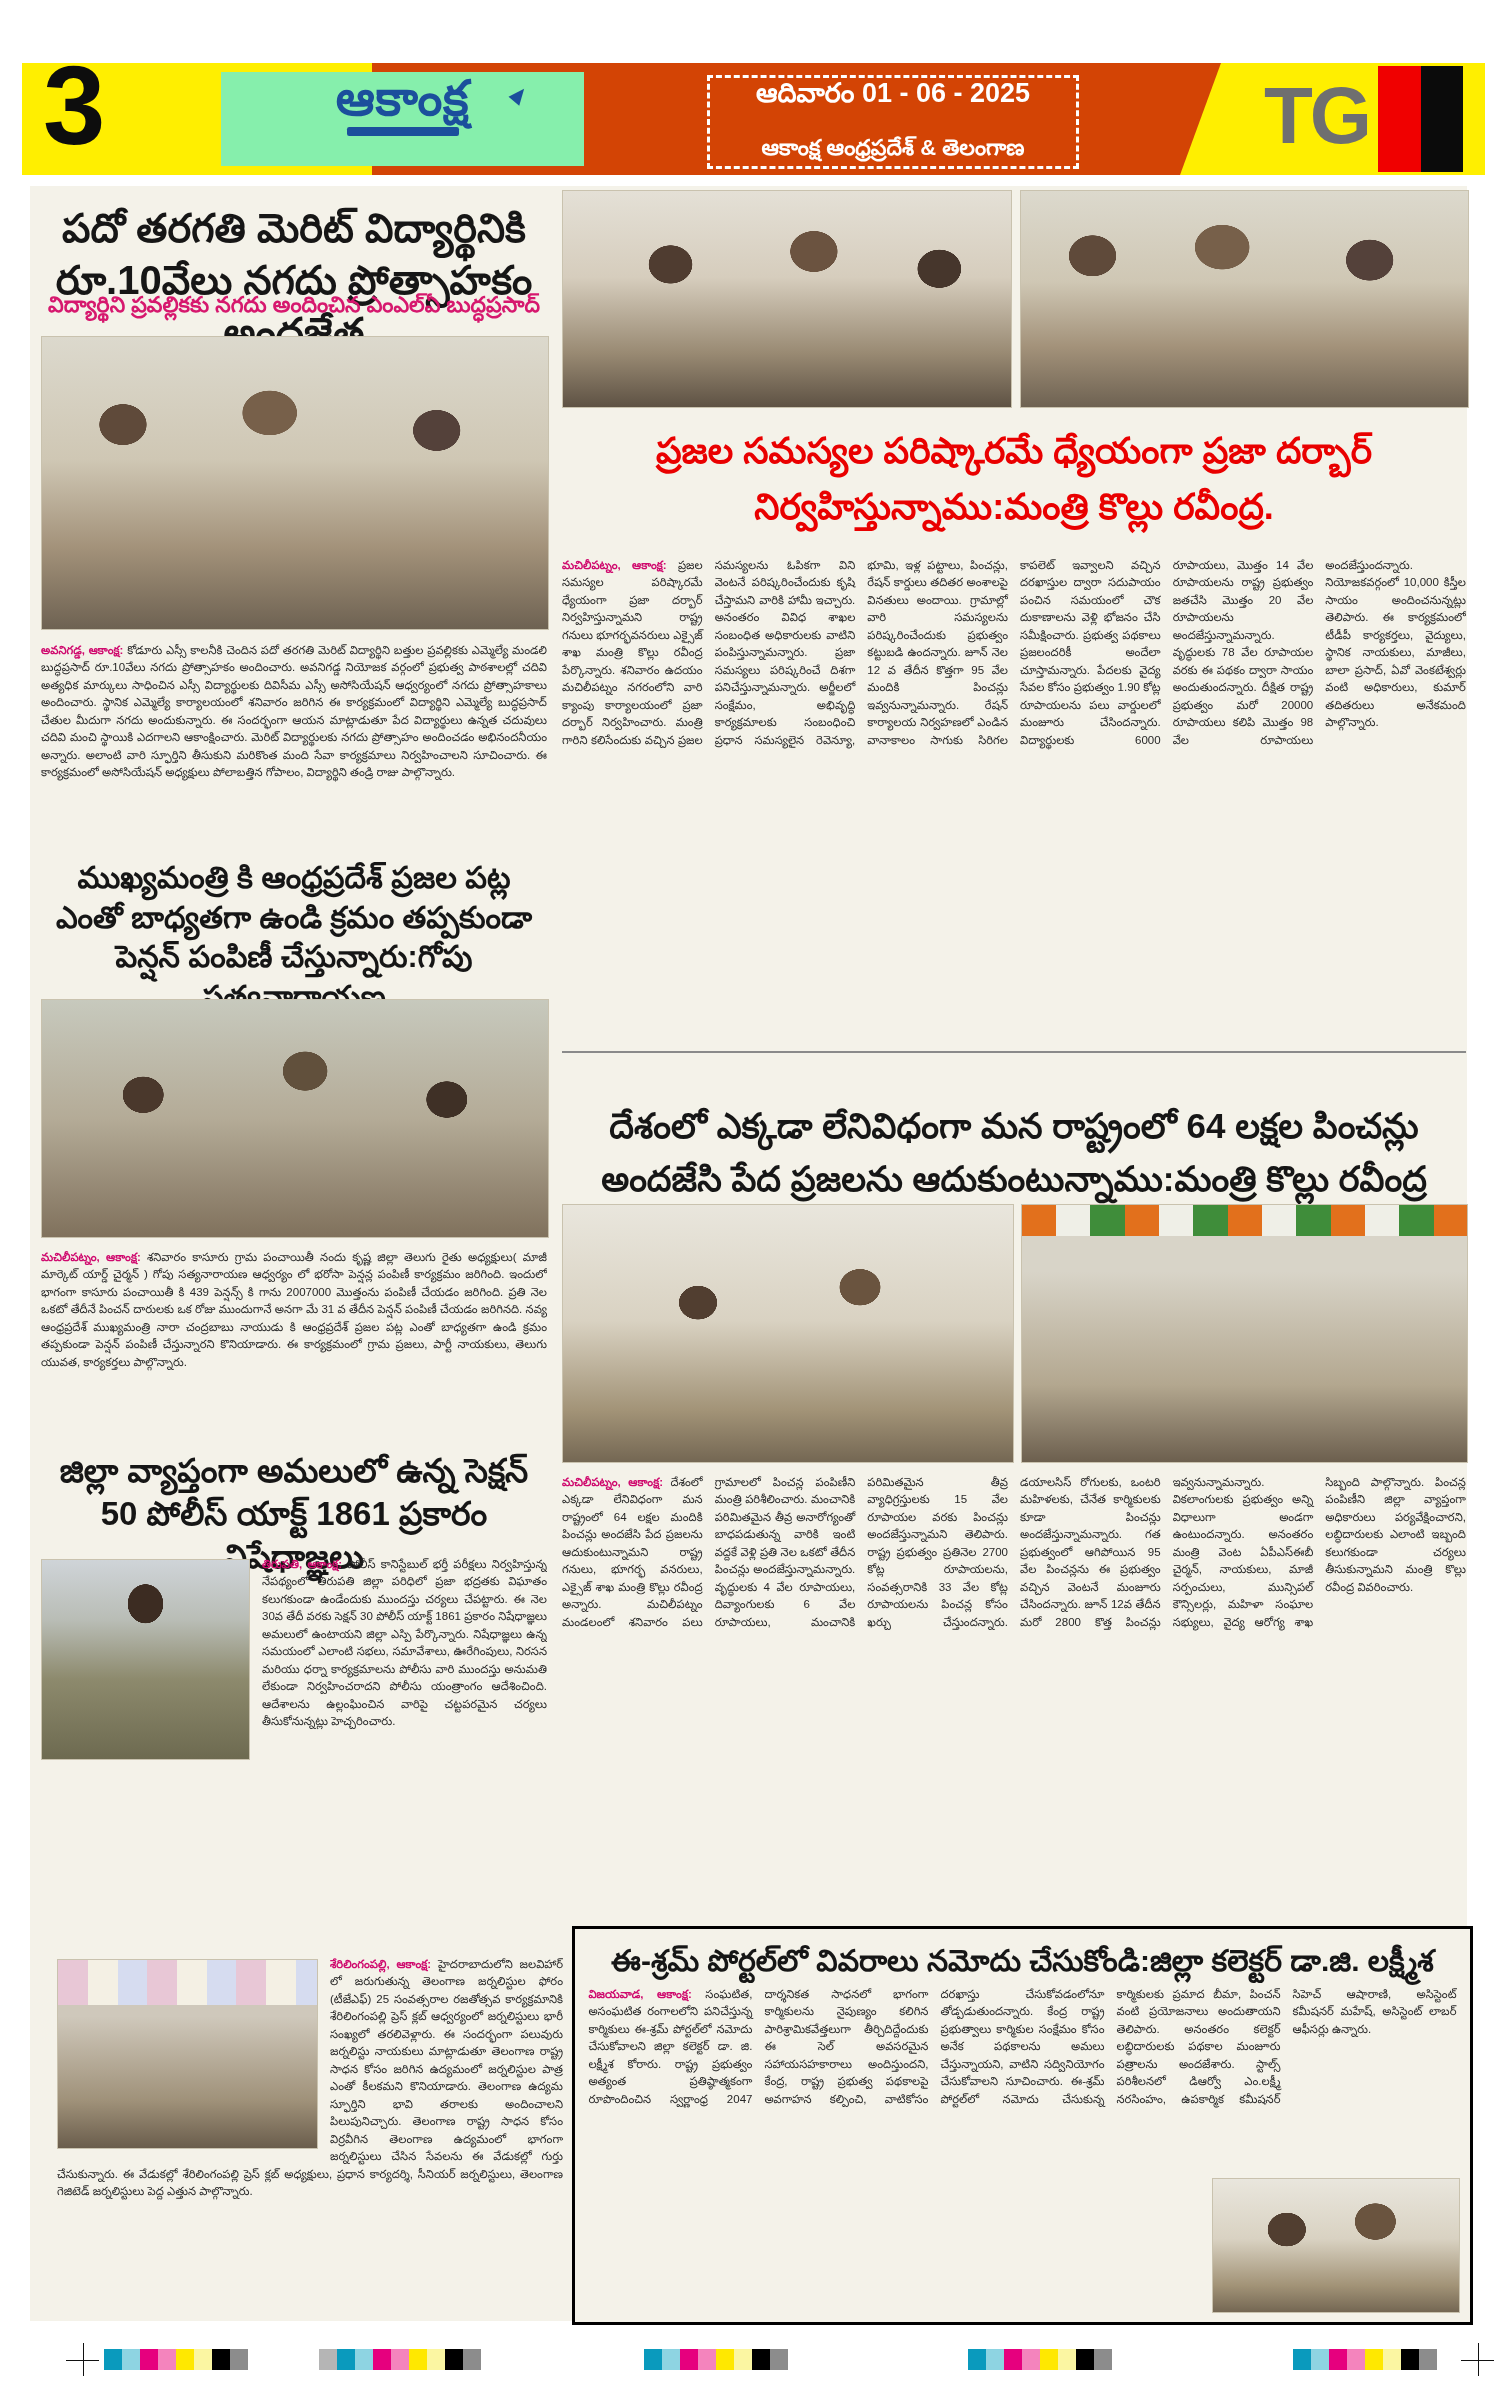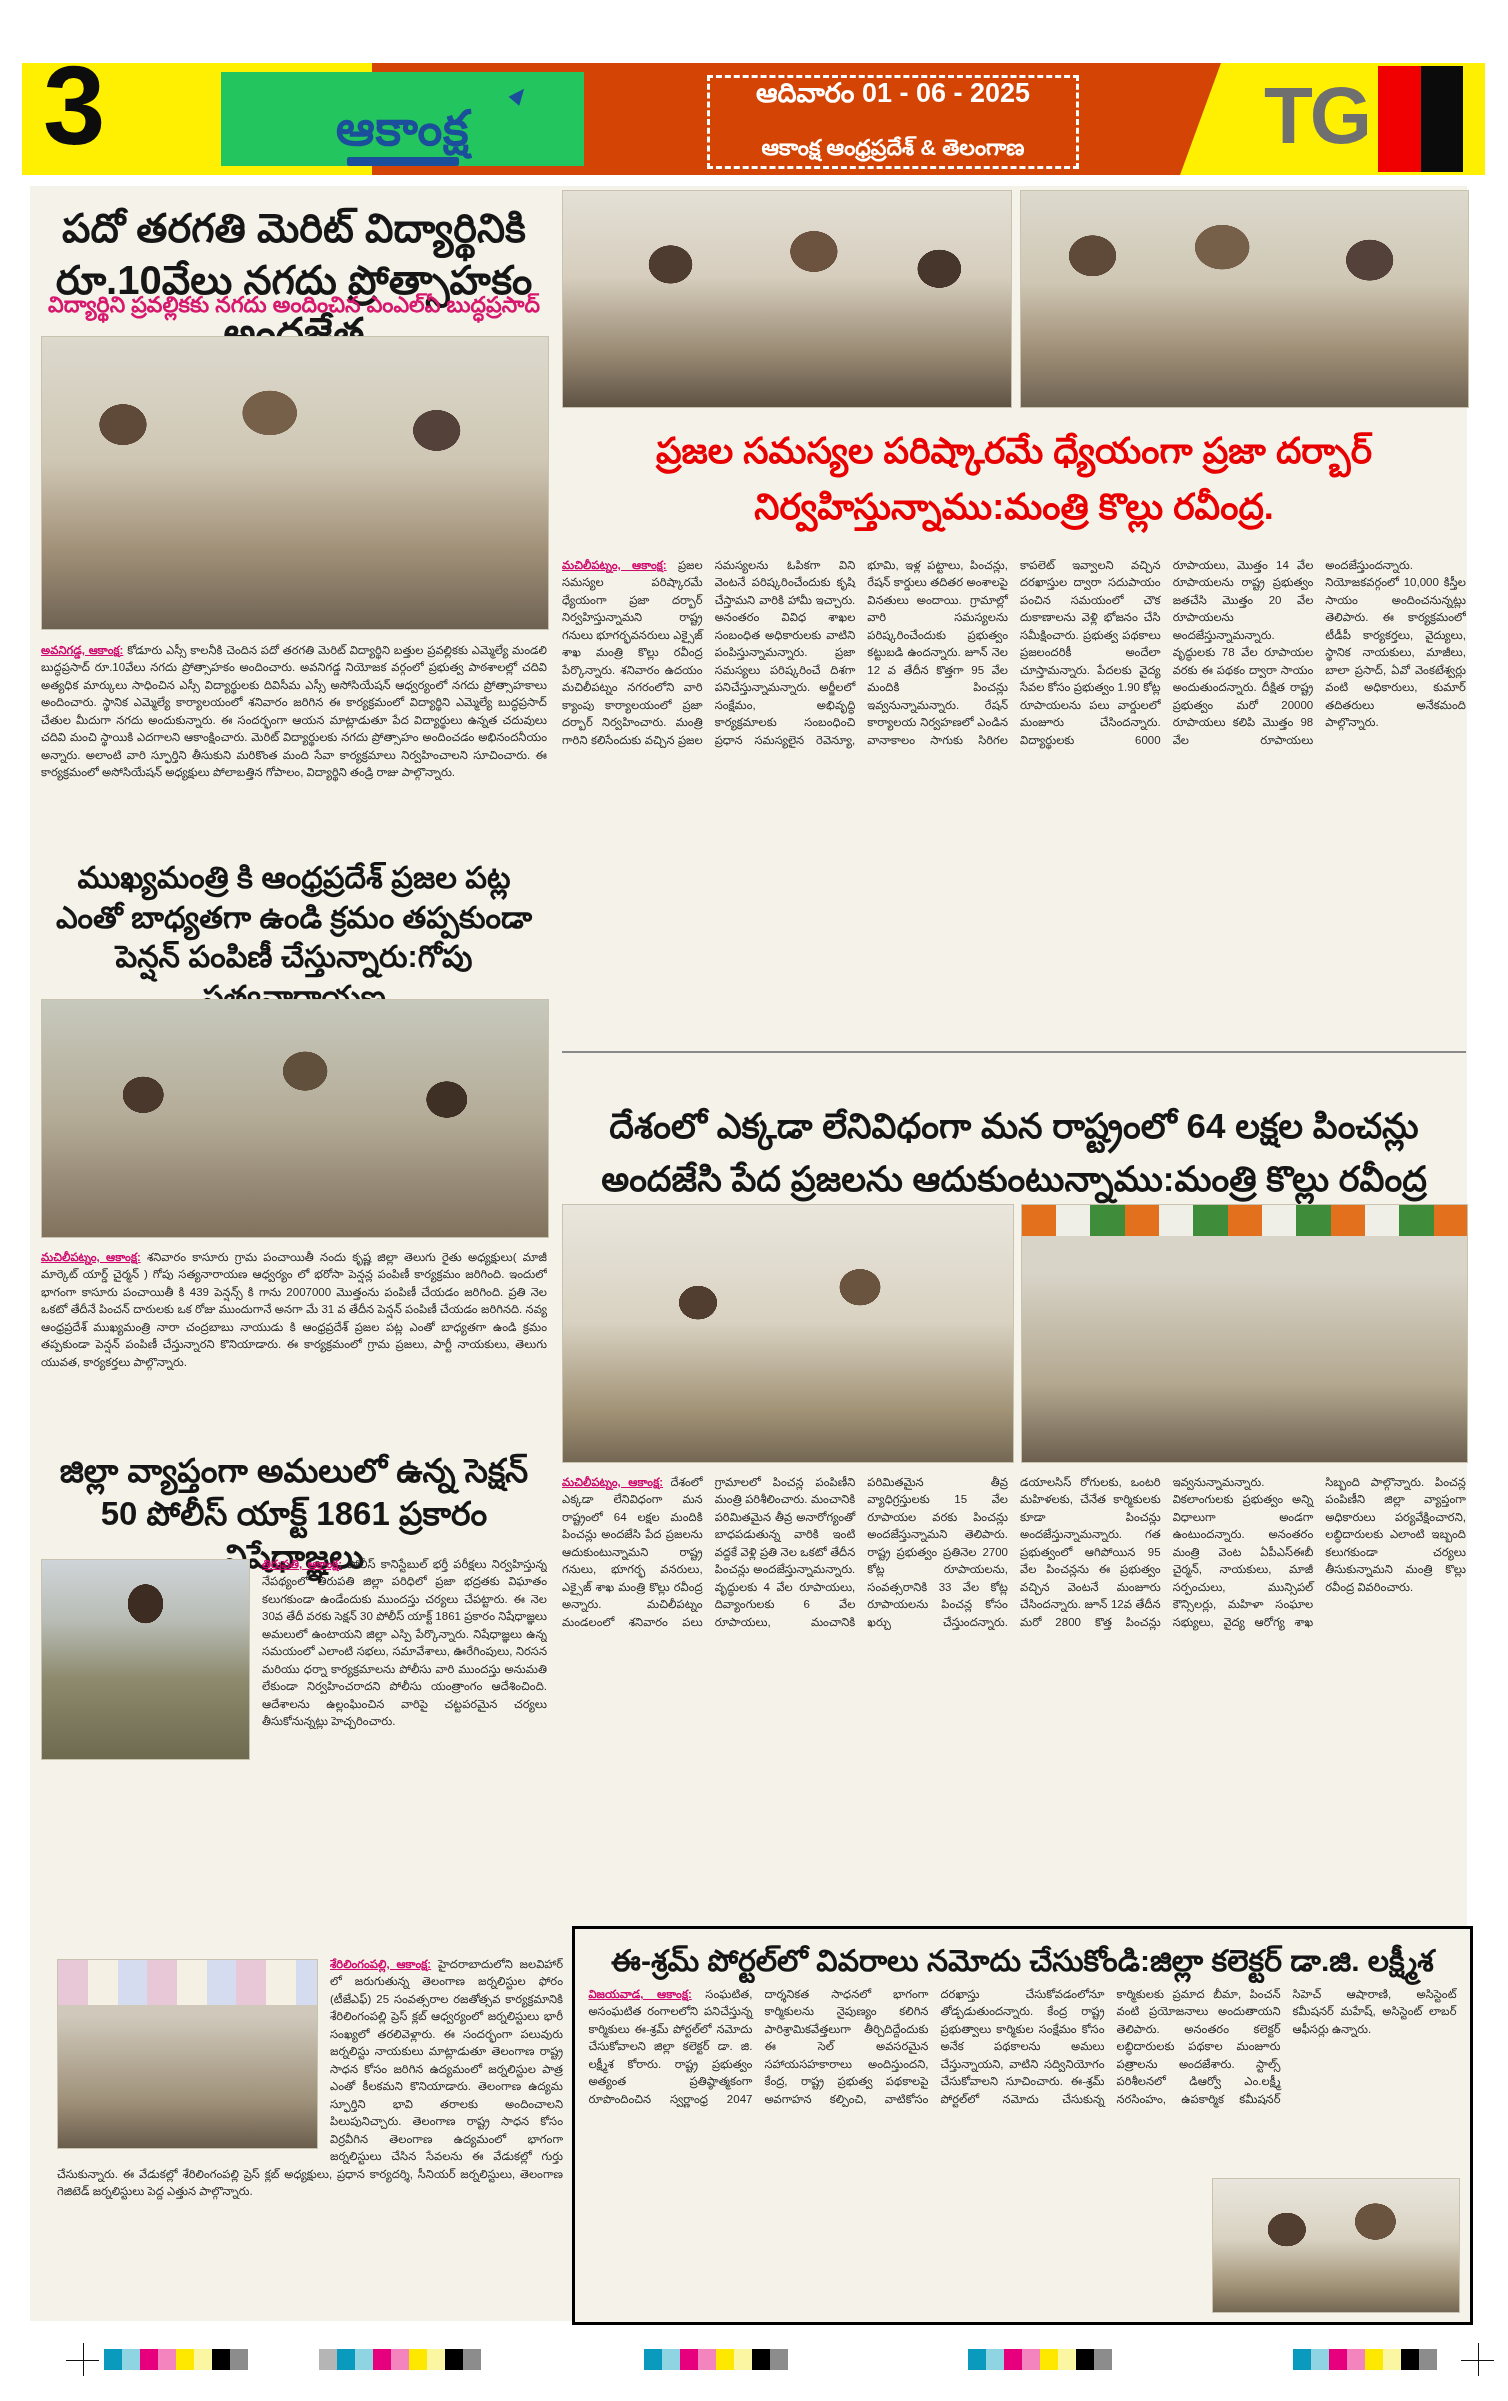--- a/index.html
+++ b/index.html
@@ -6,41 +6,41 @@
   .page{position:relative;width:1508px;height:2401px;background:#ffffff;overflow:hidden;
         font-family:"Liberation Sans",sans-serif;color:#1c1c1c;}
   .abs{position:absolute;}
   .content-bg{left:30px;top:186px;width:1437px;height:2135px;background:#f4f2e9;}
 
   
   .header{left:22px;top:63px;width:1463px;height:112px;background:#ffef00;}
   .hdr-orange{position:absolute;left:350px;top:0;width:849px;height:112px;background:#d34405;
               clip-path:polygon(0 0,100% 0,calc(100% - 41px) 100%,0 100%);}
   .page-num{position:absolute;left:21px;top:-13.4px;font-size:112px;font-weight:900;color:#0d0d0d;line-height:112px;}
-  .masthead-box{position:absolute;left:199px;top:9px;width:363px;height:94px;background:#22c55e;
-                display:flex;align-items:center;justify-content:flex-end;flex-direction:column;}
+  .masthead-box{position:absolute;left:199px;top:9px;width:363px;height:94px;background:#86efac;
+                display:flex;align-items:center;justify-content:flex-start;flex-direction:column;}
   .masthead-txt{color:#1b4f9c;font-size:49px;font-weight:900;letter-spacing:0.7px;line-height:52px;}
   .masthead-strip{width:112px;height:9px;background:#1b4f9c;border-radius:2.2px;margin-top:3px;}
   .pen-nib{position:absolute;right:58px;top:15px;width:0;height:0;border-left:7.4px solid transparent;
            border-right:7.4px solid transparent;border-bottom:16.4px solid #1b4f9c;transform:rotate(40deg);}
   .date-box{position:absolute;left:685px;top:12px;width:366px;height:88px;border:3.7px dashed #ffffff;
             color:#ffffff;display:flex;flex-direction:column;align-items:center;justify-content:center;gap:7.4px;}
   .date-line{font-size:27px;font-weight:800;text-align:center;}
   .edition-line{font-size:22px;font-weight:800;margin-top:12px;}
   .tg-txt{position:absolute;left:1242px;top:7.4px;font-size:80px;font-weight:900;color:#6f6f6f;
           font-family:"Liberation Sans",sans-serif;letter-spacing:-3px;}
   .bar-red{position:absolute;left:1356px;top:3px;width:43px;height:106px;background:#f00000;}
   .bar-black{position:absolute;left:1399px;top:3px;width:42px;height:106px;background:#0b0b0b;}
 
   
   .headline{font-weight:800;color:#161616;text-align:center;line-height:1.3;}
   .headline.red{color:#e90000;}
   .subhead{font-weight:800;color:#d6186e;text-align:center;}
   .body-txt{font-size:11.5px;line-height:1.52;text-align:justify;color:#262626;}
-  .dateline{color:#cf0a6e;font-weight:800;text-decoration:underline;}
+  .dateline{color:#cf0a6e;font-weight:800;}
   .cols6{column-count:6;column-gap:12px;}
   .cols5{column-count:5;column-gap:12px;}
   .rule{background:#8a8a8a;height:2.2px;}
 
   
   .photo{border:0.7px solid #c9c2ae;}
   .ph-a{background:
     radial-gradient(52px 45px at 16% 30%,#5f4a3a 0 45%,transparent 46%),
     radial-gradient(60px 49px at 45% 26%,#77604a 0 45%,transparent 46%),
     radial-gradient(52px 45px at 78% 32%,#54413a 0 45%,transparent 46%),

